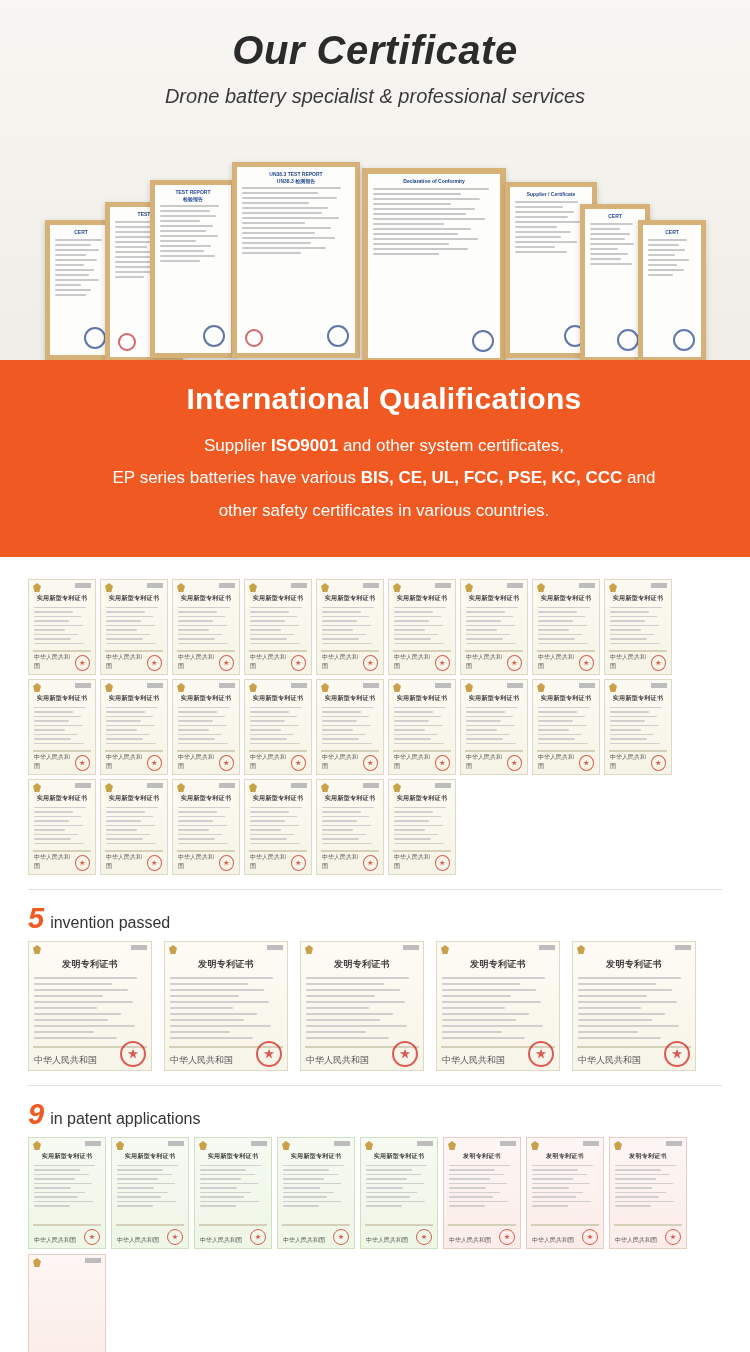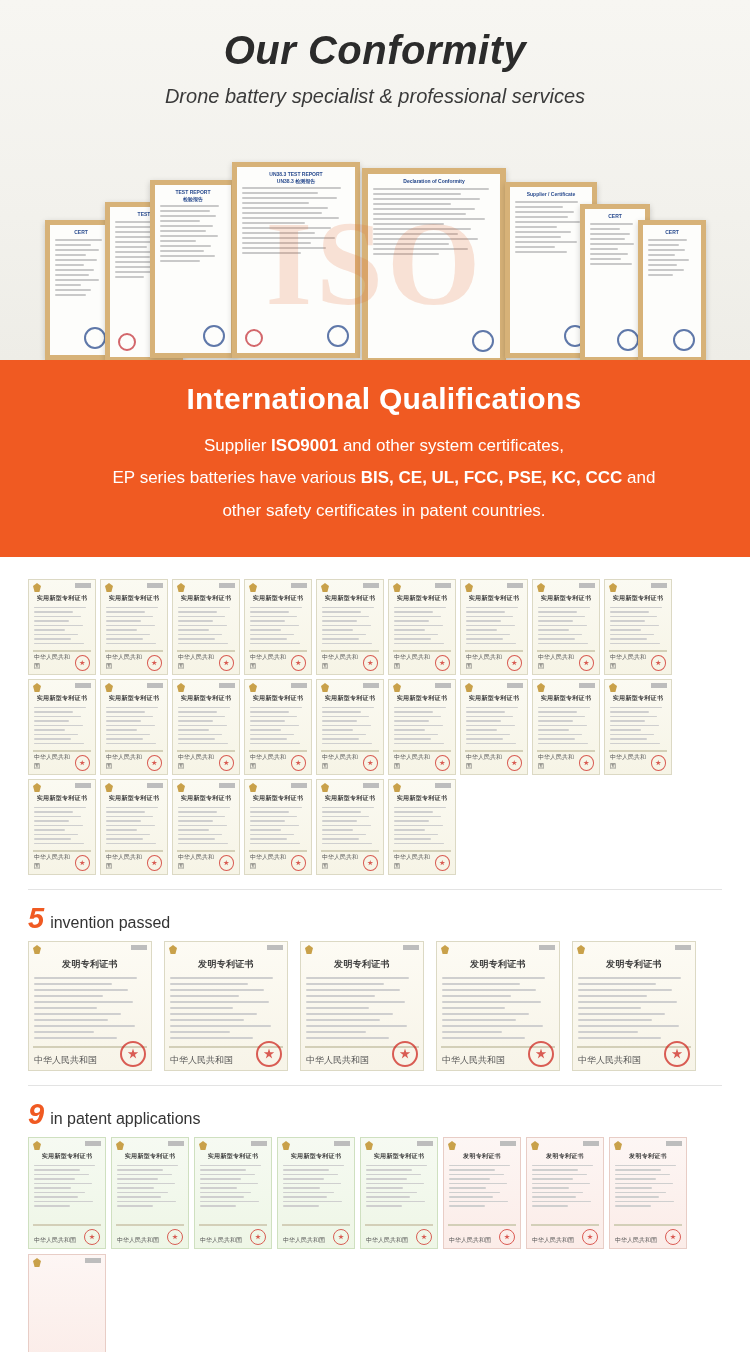--- a/index.html
+++ b/index.html
@@ -251,24 +251,23 @@
     height: 2px;
     background: #d3cfb8;
   }
 </style>
 </head>
 <body>
 
 <div class="page">
 
   <section class="hero">
-    <h1 class="hero-title">Our Conformity</h1>
+    <h1 class="hero-title">Our Certificate</h1>
     <p class="hero-sub">Drone battery specialist &amp; professional services</p>
 
-    <div class="watermark">ISO</div>
 
     <div class="frames">
 
       <div class="frame" style="left:45px; top:70px; width:72px; height:140px;">
         <div class="doc">
           <div class="doc-head">CERT</div>
           <div class="lines">
             <span style="width:90%"></span>
               <span style="width:70%"></span>
               <span style="width:85%"></span>
@@ -430,21 +429,21 @@
         </div>
       </div>
     </div>
   </section>
 
   <section class="band">
     <h2>International Qualifications</h2>
     <p>
       <span>Supplier </span><b>ISO9001</b><span> and other system certificates,</span><br>
       <span>EP series batteries have various </span><b>BIS, CE, UL, FCC, PSE, KC, CCC</b><span> and</span><br>
-      <span>other safety certificates in patent countries.</span>
+      <span>other safety certificates in various countries.</span>
     </p>
   </section>
 
   <section class="patents">
 
     <div class="grid" id="grid-utility">
         <div class="cert small">
           <div class="cert-top">
             <span class="cert-logo"></span>
             <span class="cert-bar"></span>

